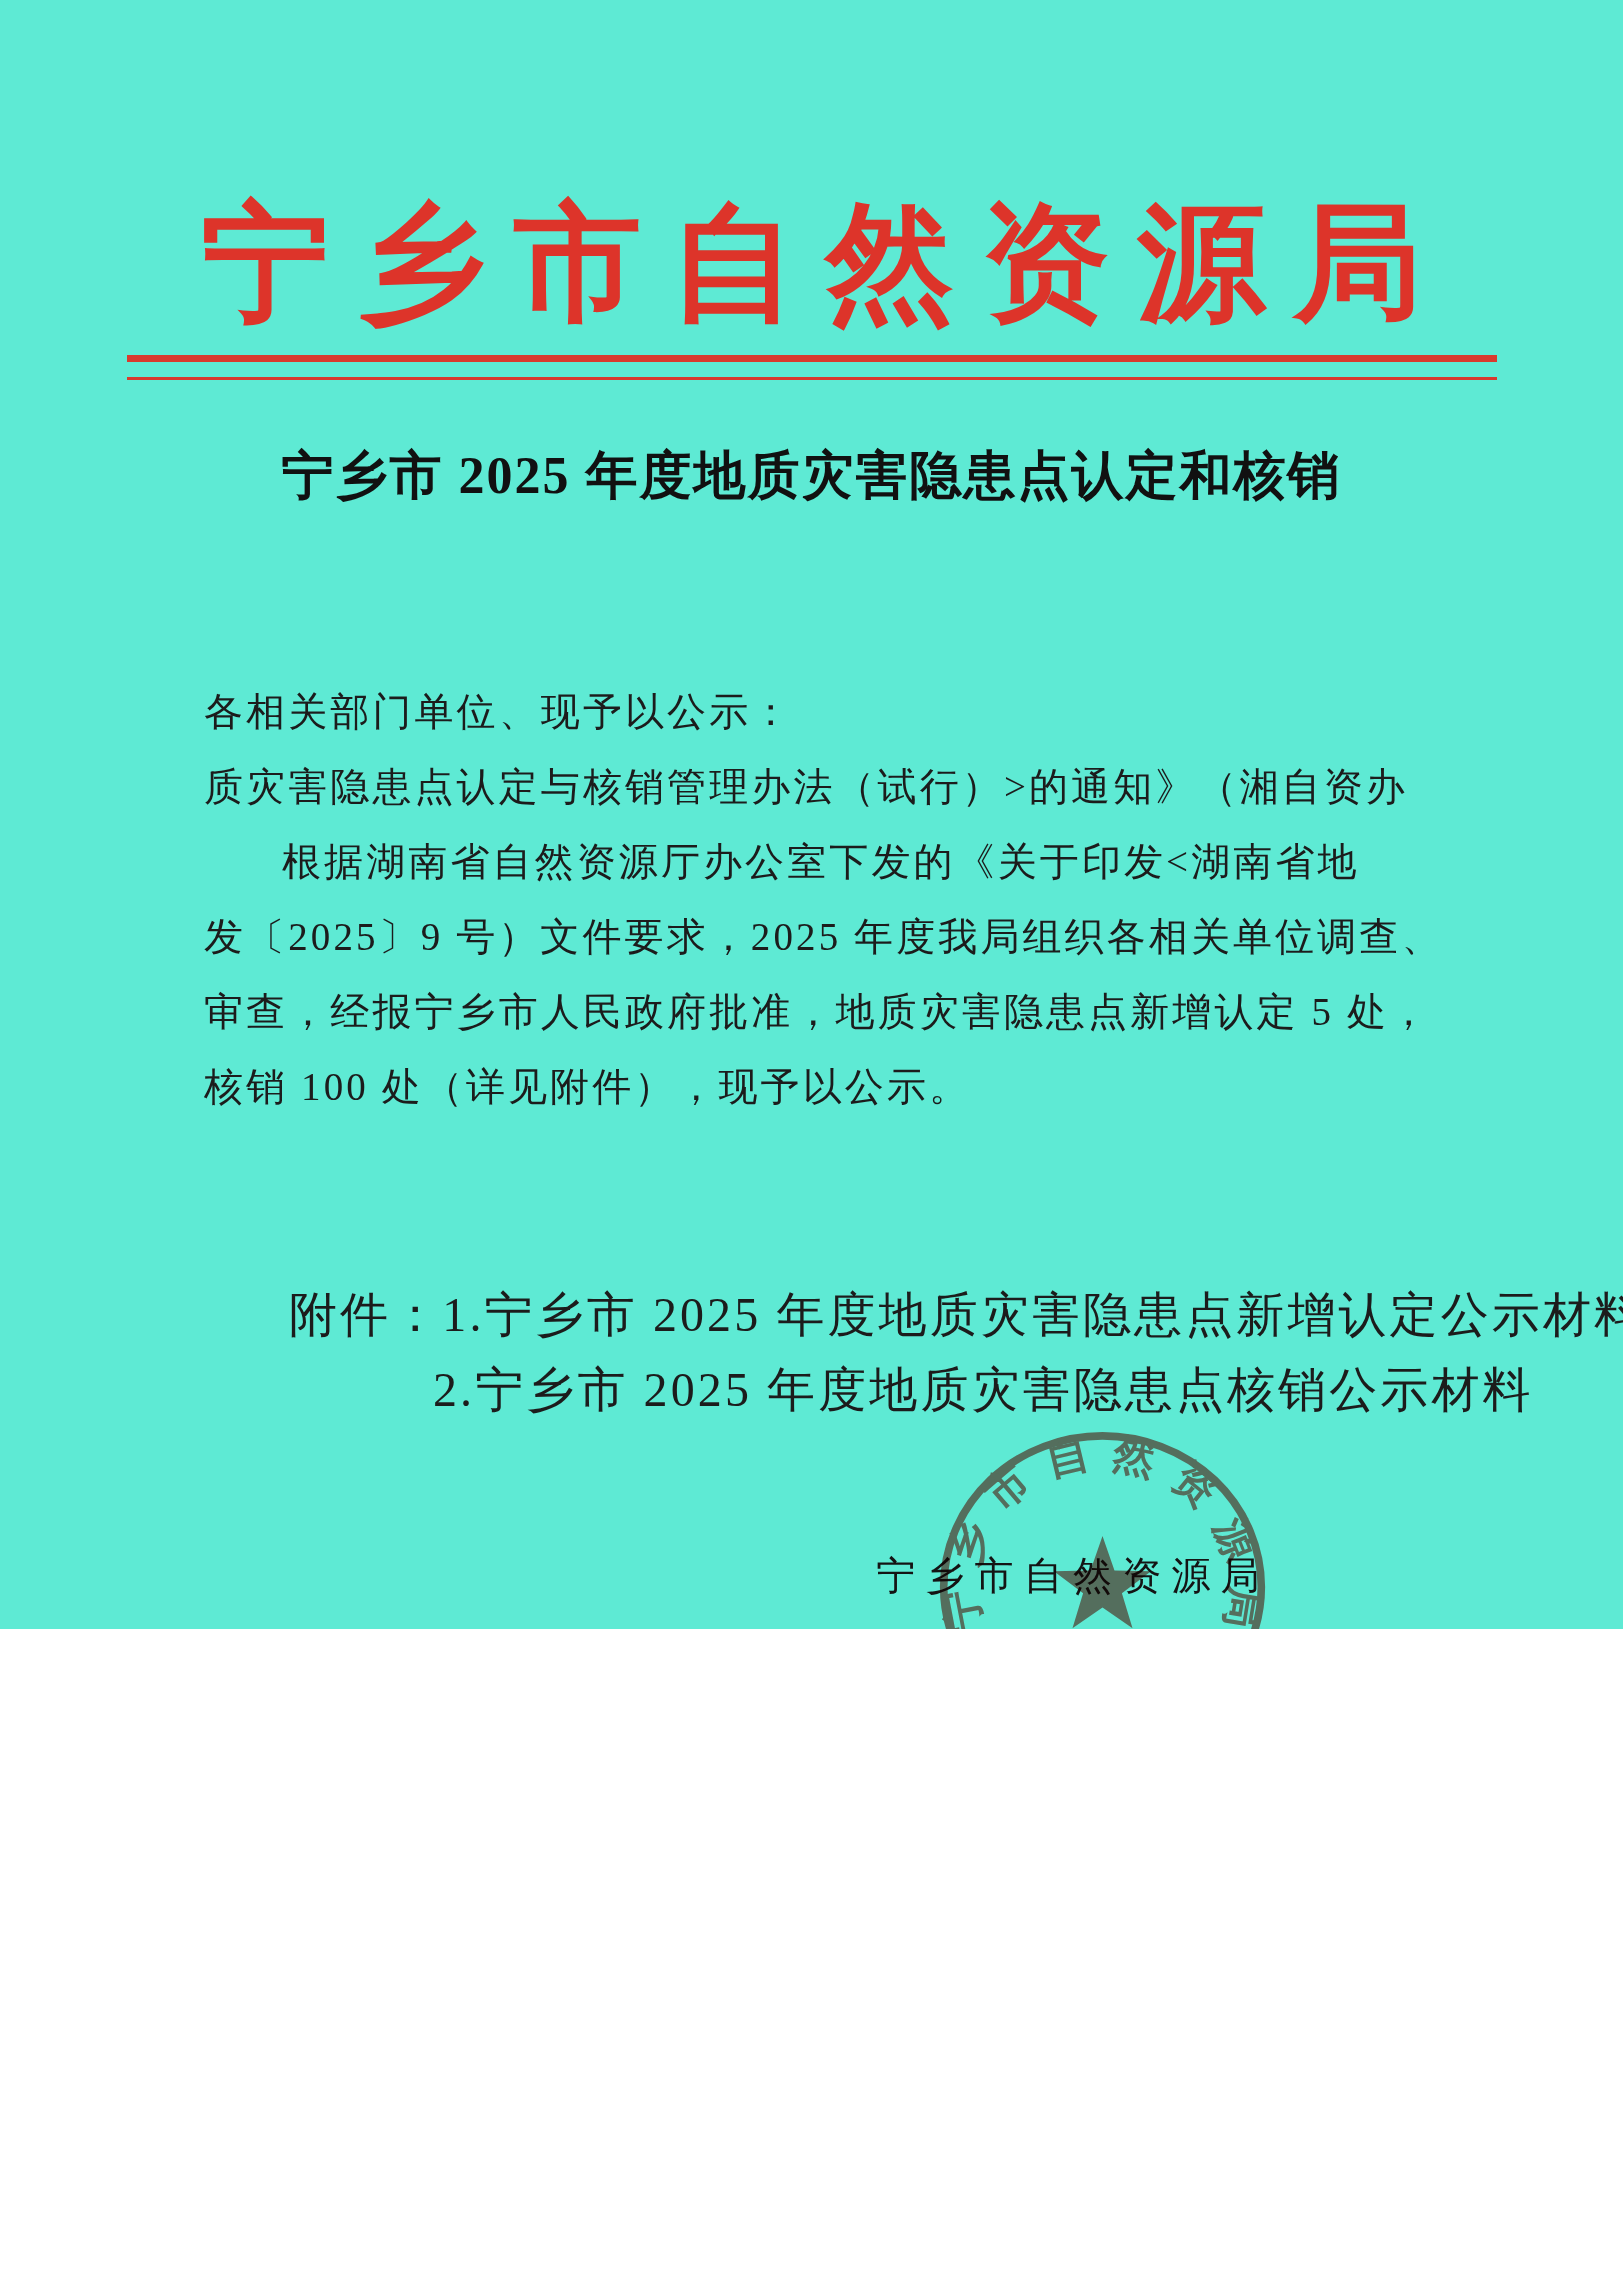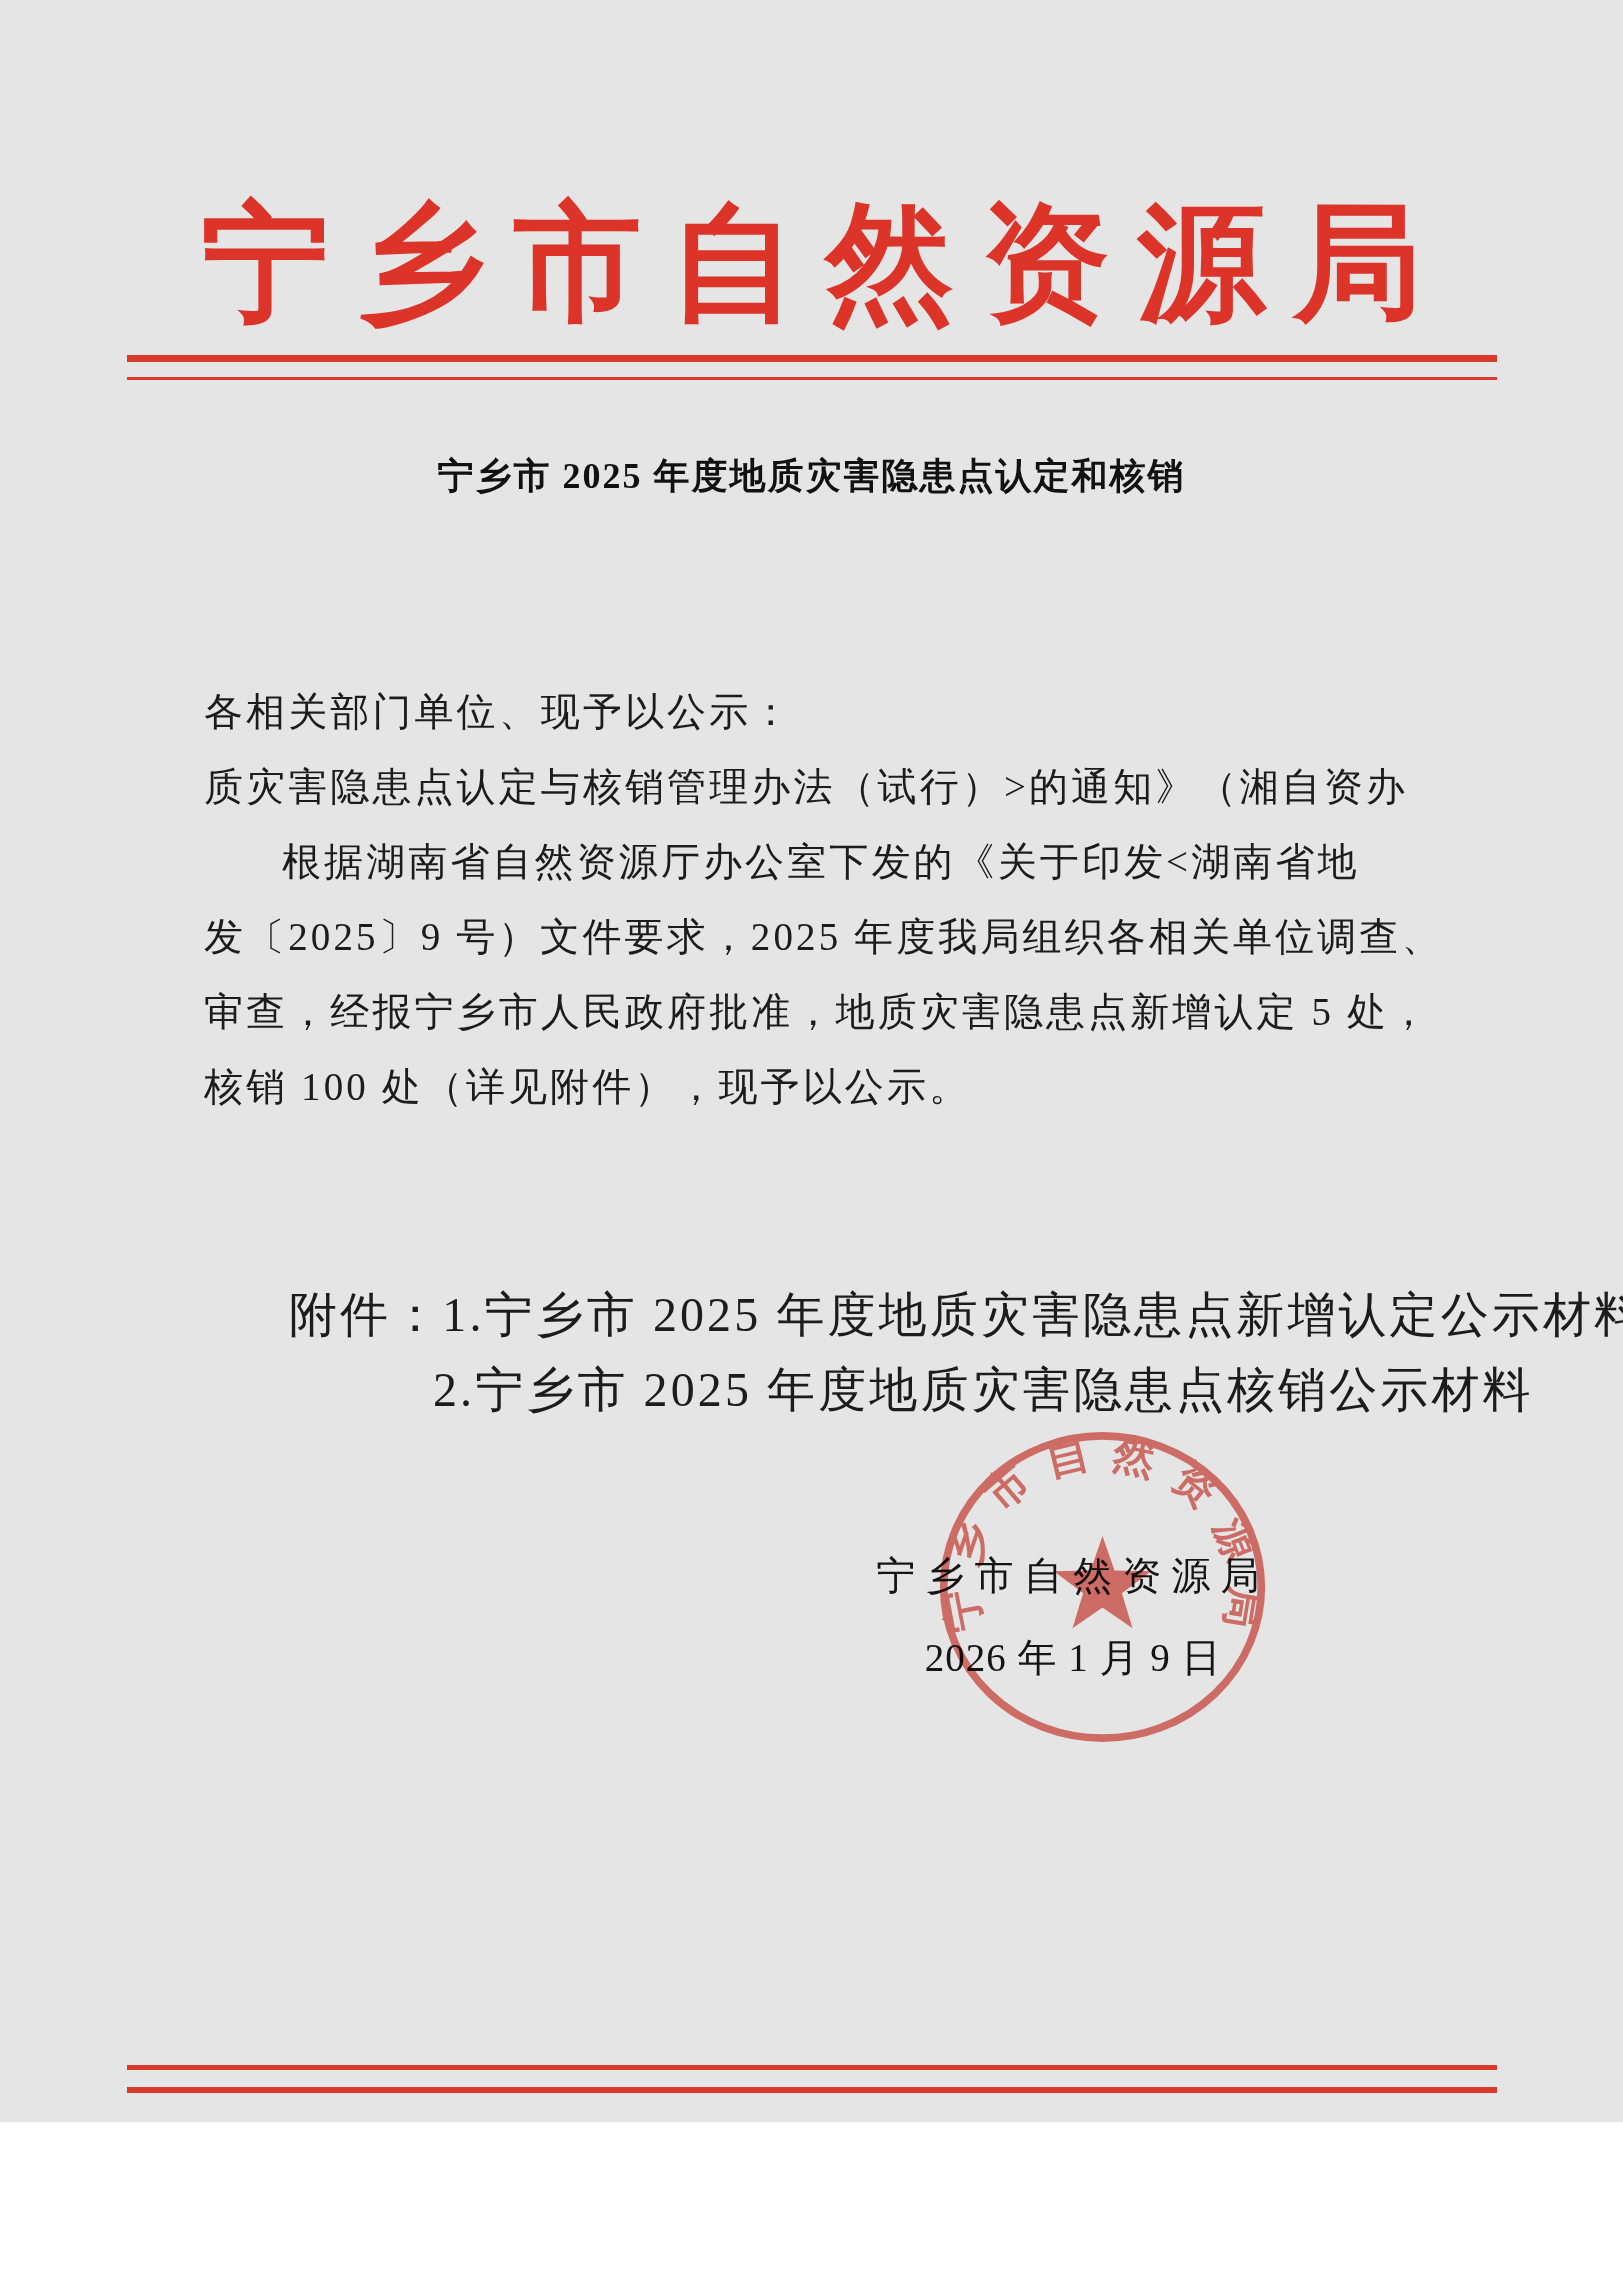--- a/index.html
+++ b/index.html
@@ -4,22 +4,22 @@
 <style>
   html, body {
     margin: 0;
     padding: 0;
     background: #ffffff;
     font-family: "Liberation Serif", "DejaVu Serif", serif;
   }
   .page {
     position: relative;
     width: 1623px;
-    height: 2122px;
-    background: #e5e5e5;
+    height: 1629px;
+    background: #5eead4;
     overflow: hidden;
   }
 
   
   .header-org {
     position: absolute;
     top: 188px;
     left: 0;
     width: 100%;
     text-align: center;
@@ -39,21 +39,21 @@
   .rule-bottom-2  { top: 2087px; height: 6.1px; }
 
   
   .doc-title {
     position: absolute;
     top: 435px;
     left: 0;
     width: 100%;
     text-align: center;
     color: #111111;
-    font-size: 36px;
+    font-size: 52px;
     font-weight: bold;
     line-height: 82px;
     letter-spacing: 2px;
   }
 
   
   .body-text {
     position: absolute;
     left: 204px;
     top: 674px;

